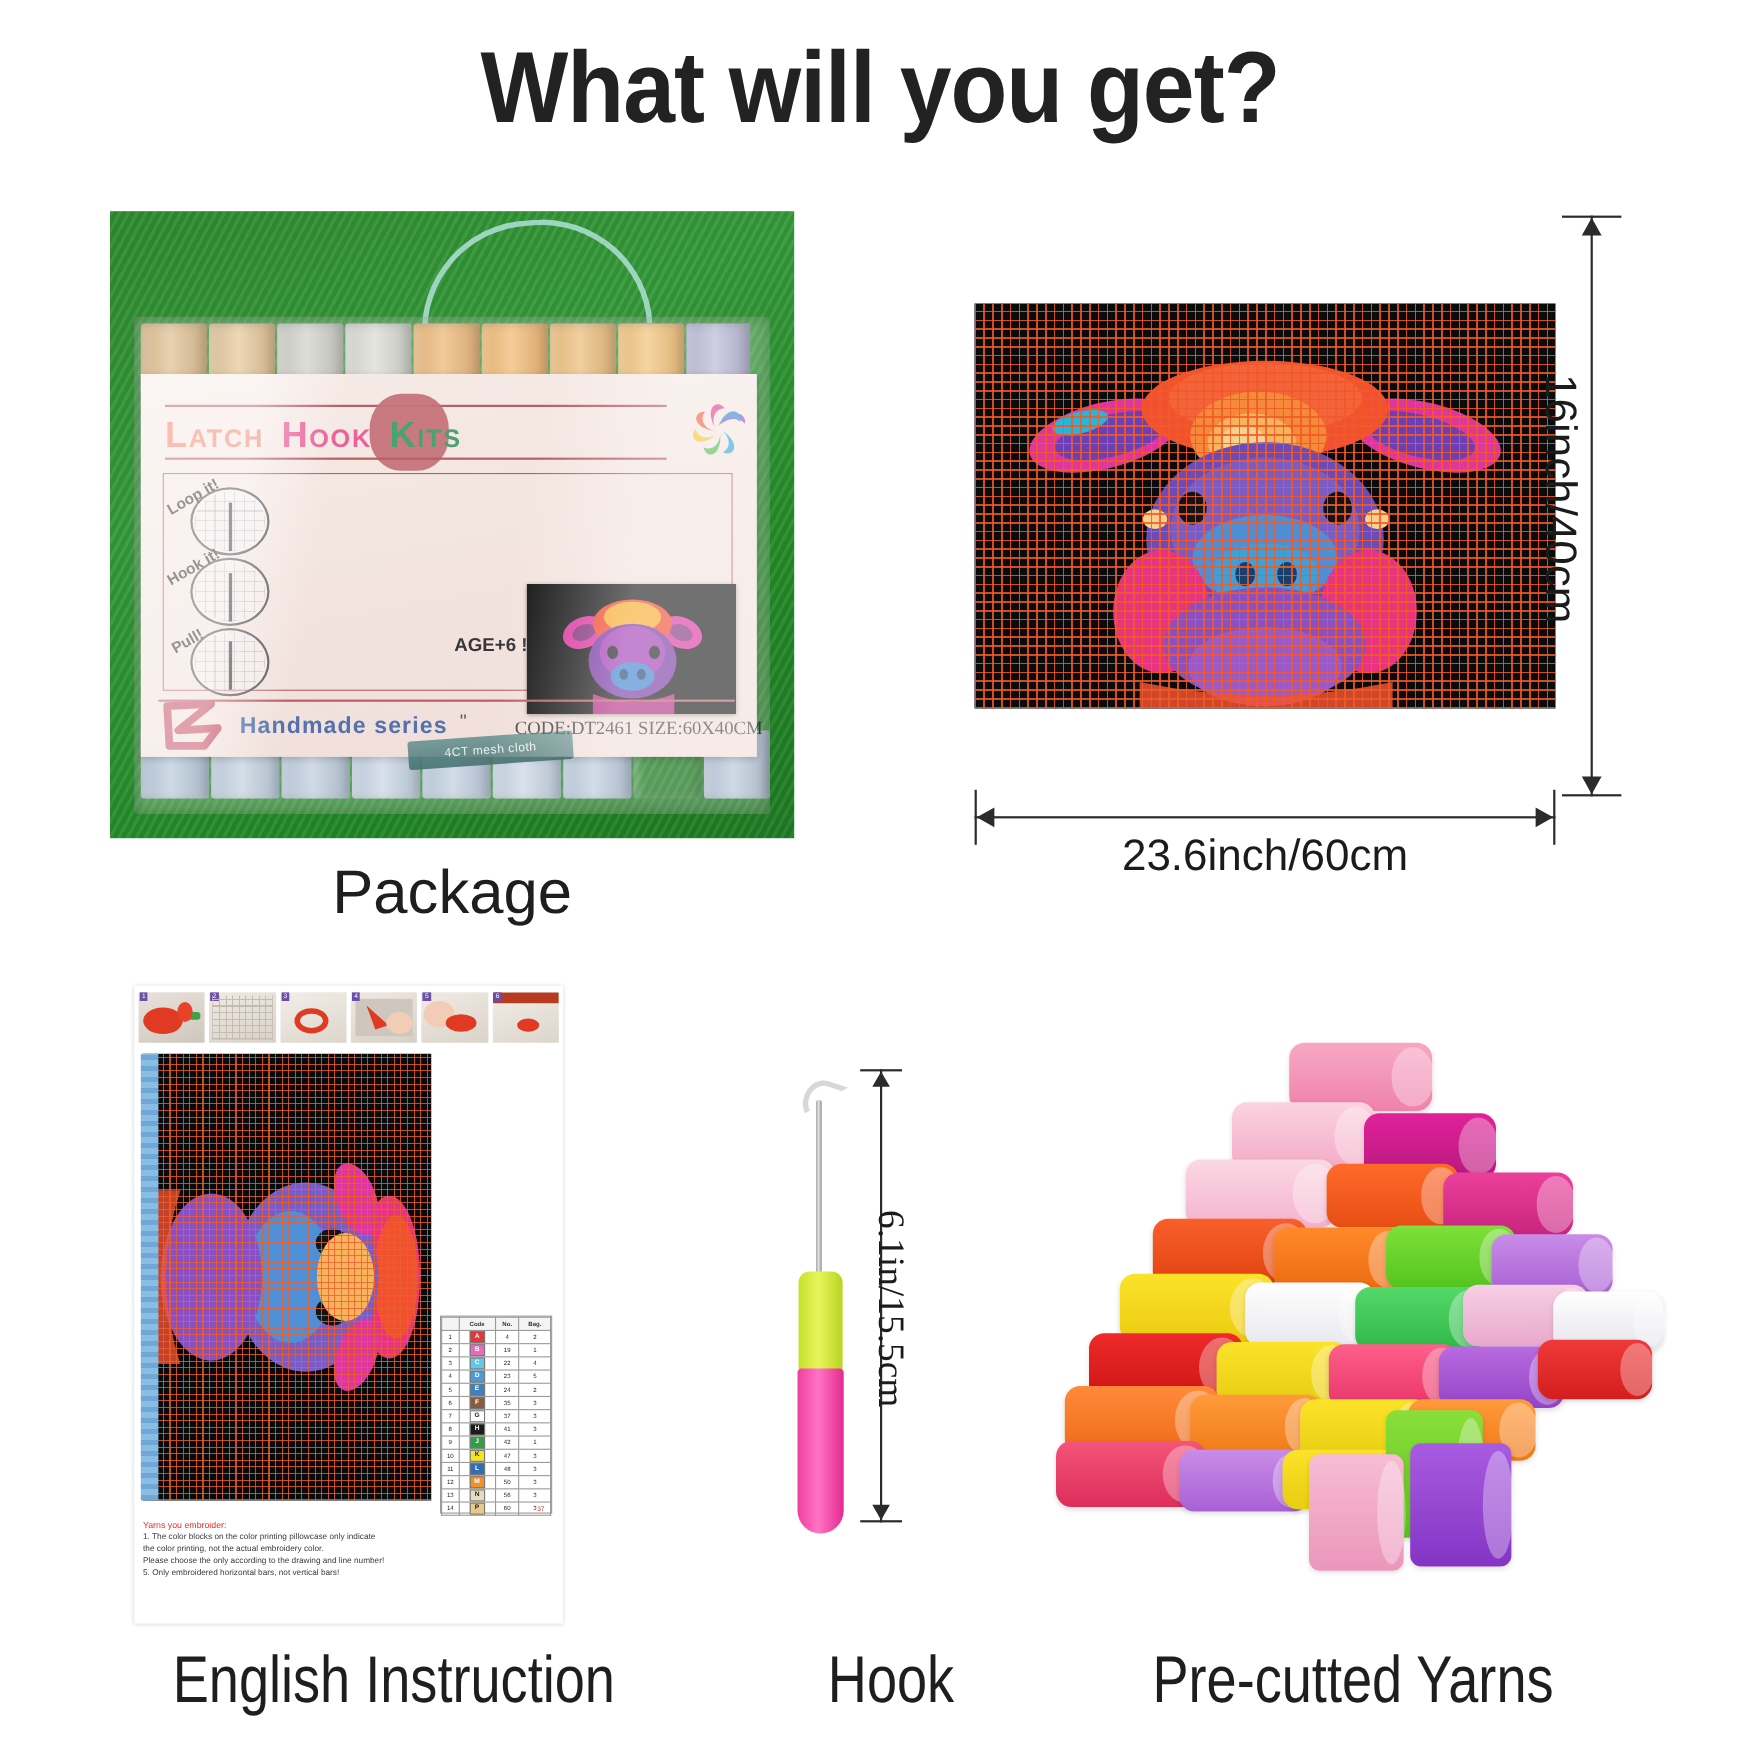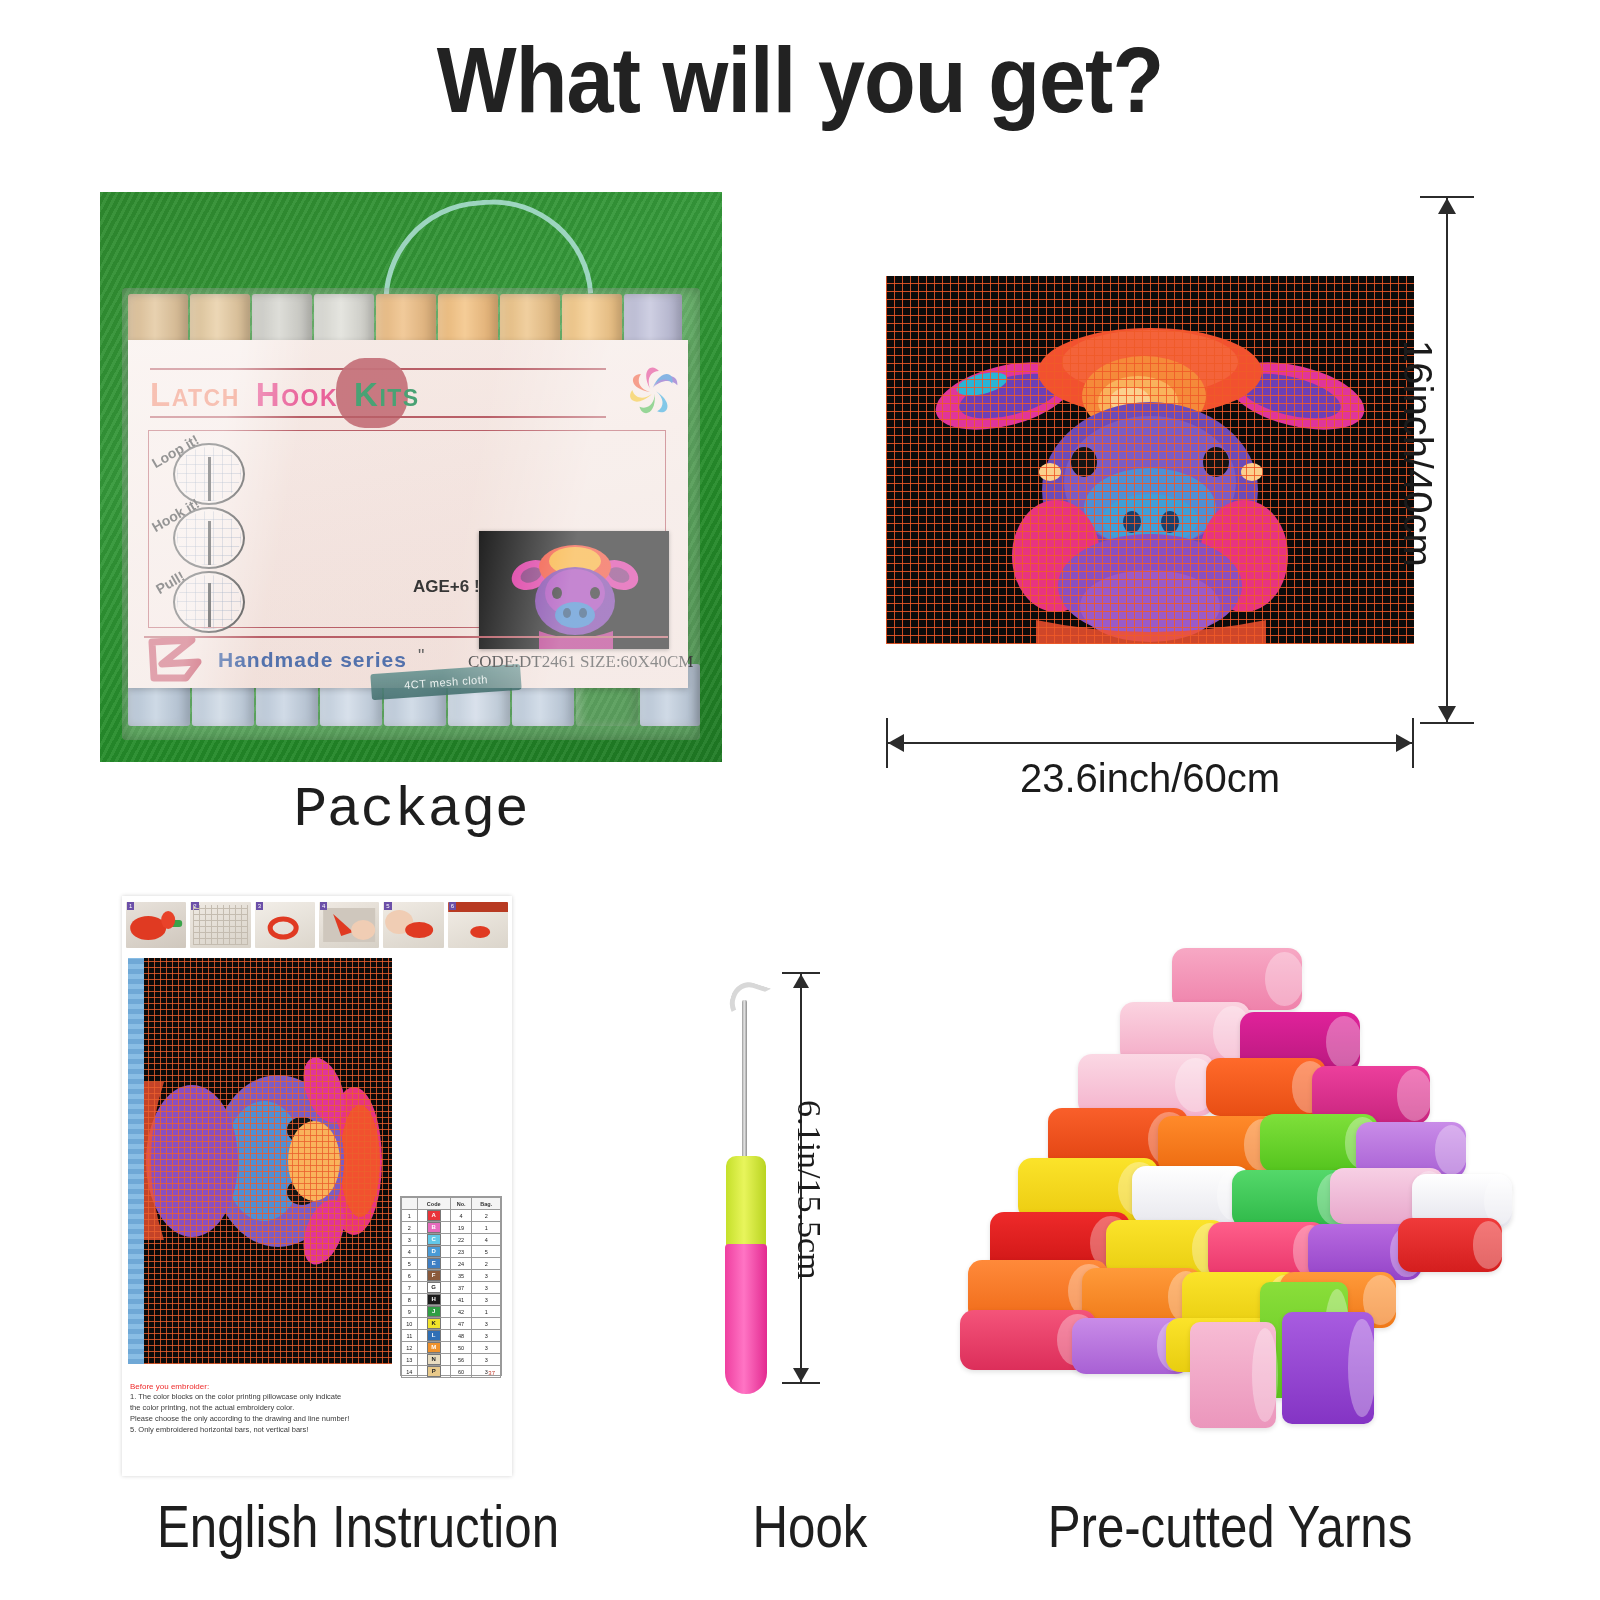--- a/index.html
+++ b/index.html
@@ -11,21 +11,21 @@
     font-family:"Liberation Sans Narrow","Liberation Sans",sans-serif;
     font-weight:bold;font-size:92px;color:#222222;letter-spacing:-1px;
     transform:scaleX(0.92);transform-origin:center top;white-space:nowrap;
   }
 
   
   .panel{position:absolute;}
   .caption{
     position:absolute;text-align:center;color:#1e1e1e;white-space:nowrap;
   }
-  .cap-wide{font-family:Liberation Mono, monospace;font-size:56px;font-weight:400;}
+  .cap-wide{font-family:Liberation Sans, sans-serif;font-size:56px;font-weight:400;}
   .cap-narrow{
     font-family:"Liberation Sans Narrow","Liberation Sans",sans-serif;
     font-size:60px;font-weight:400;transform:scaleX(0.82);
   }
 
   
   #pkg{left:100px;top:192px;width:622px;height:570px;overflow:hidden;
        background:linear-gradient(155deg,#2e8b2e 0%,#35993a 35%,#238a28 70%,#1f7a24 100%);}
   .pkg-green-tex{position:absolute;inset:0;
      background:repeating-linear-gradient(118deg,rgba(255,255,255,.06) 0 3px,rgba(0,0,0,.05) 3px 7px);}
@@ -499,21 +499,21 @@
             </td>
             <td>60</td>
             <td class="bagc">3</td>
           </tr>
         </tbody>
     </table>
     <div id="legend-total">37</div>
   </div>
 
   <div id="notes">
-    <div class="n-head">Before you embroider:</div>
+    <div class="n-head">Yarns you embroider:</div>
     <div class="n-line">1. The color blocks on the color printing pillowcase only indicate</div>
     <div class="n-line">the color printing,  not the actual embroidery color.</div>
     <div class="n-line"> Please choose the only according to the drawing and line number!</div>
     <div class="n-line">5. Only embroidered horizontal bars, not vertical bars!</div>
   </div>
 </div>
 <div class="caption cap-narrow" style="left:88px;top:1492px;width:540px;">English Instruction</div>
 
 <div class="panel" id="hook-wrap">
   <div id="hk-barb"></div>

